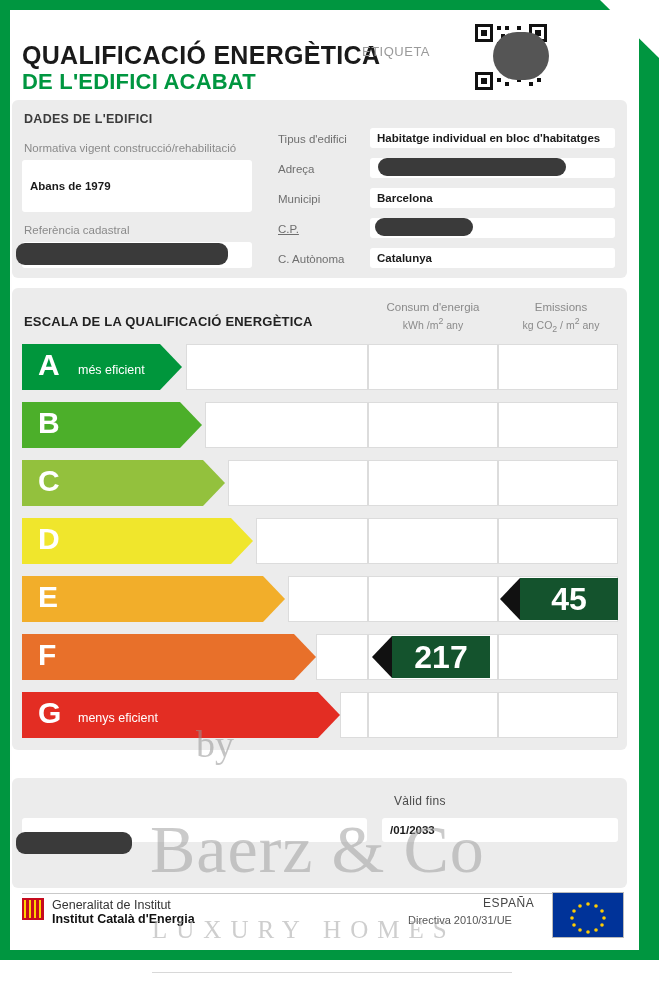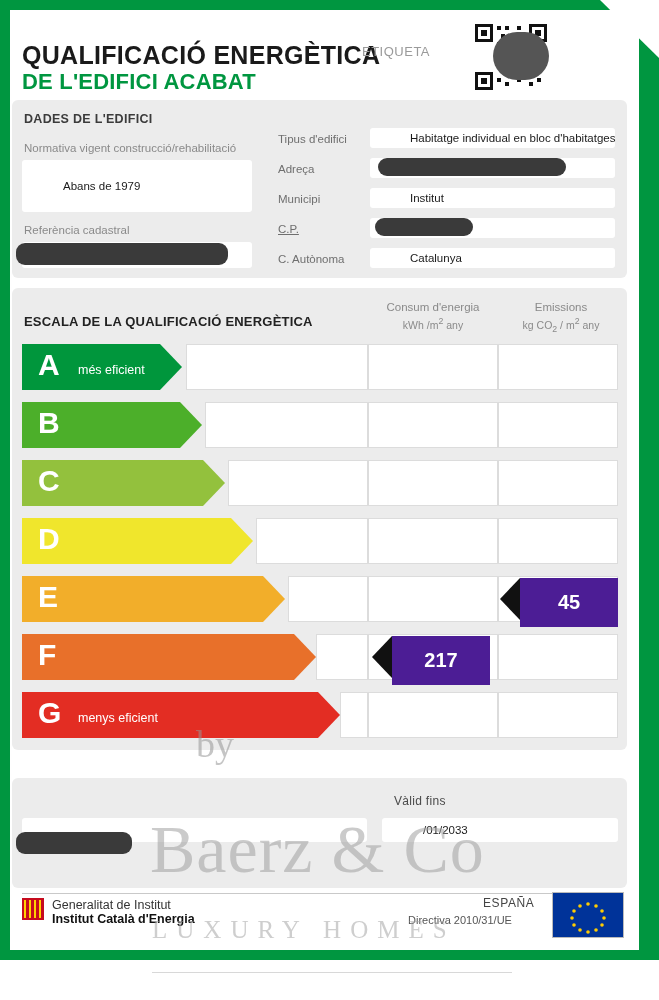--- a/index.html
+++ b/index.html
@@ -124,23 +124,22 @@
     color: #8a8a8a;
   }
   .wbox {
     position: absolute;
     background: #ffffff;
     border-radius: 3px;
   }
   .wbox-text {
     position: absolute;
     font-size: 11.5px;
-    font-weight: normal;
+    font-weight: bold;
     color: #1a1a1a;
-    margin-left: 33px;
   }
   .redact {
     position: absolute;
     background: #3a3a3a;
     border-radius: 9px;
   }
 
   .field-label-right {
     position: absolute;
     font-size: 11.5px;
@@ -198,27 +197,27 @@
   }
   .bar-note {
     position: absolute;
     top: 19px;
     font-size: 12.5px;
     color: #ffffff;
   }
 
   .value-tag {
     position: absolute;
-    height: 49px;
-    background: #4c1d95;
+    height: 42px;
+    background: #14532d;
     display: flex;
     align-items: center;
     justify-content: center;
     color: #ffffff;
-    font-size: 20px;
+    font-size: 32px;
     font-weight: bold;
   }
   .value-tag .arrow {
     position: absolute;
     left: -20px; top: 0;
     width: 0; height: 0;
     border-top: 21px solid transparent;
     border-bottom: 21px solid transparent;
     border-right: 20px solid #111111;
   }
@@ -383,21 +382,21 @@
   <div class="field-label-right" style="left:278px; top:133px;">Tipus d'edifici</div>
   <div class="wbox" style="left:370px; top:128px; width:245px; height:20px;"></div>
   <div class="wbox-text" style="left:377px; top:132px;">Habitatge individual en bloc d'habitatges</div>
 
   <div class="field-label-right" style="left:278px; top:163px;">Adreça</div>
   <div class="wbox" style="left:370px; top:158px; width:245px; height:20px;"></div>
   <div class="redact" style="left:378px; top:158px; width:188px; height:18px;"></div>
 
   <div class="field-label-right" style="left:278px; top:193px;">Municipi</div>
   <div class="wbox" style="left:370px; top:188px; width:245px; height:20px;"></div>
-  <div class="wbox-text" style="left:377px; top:192px;">Institut</div>
+  <div class="wbox-text" style="left:377px; top:192px;">Barcelona</div>
 
   <div class="field-label-right" style="left:278px; top:223px;text-decoration:underline;">C.P.</div>
   <div class="wbox" style="left:370px; top:218px; width:245px; height:20px;"></div>
   <div class="redact" style="left:375px; top:218px; width:98px; height:18px;"></div>
 
   <div class="field-label-right" style="left:278px; top:253px;">C. Autònoma</div>
   <div class="wbox" style="left:370px; top:248px; width:245px; height:20px;"></div>
   <div class="wbox-text" style="left:377px; top:252px;">Catalunya</div>
 
   <div class="panel panel-scale"></div>

